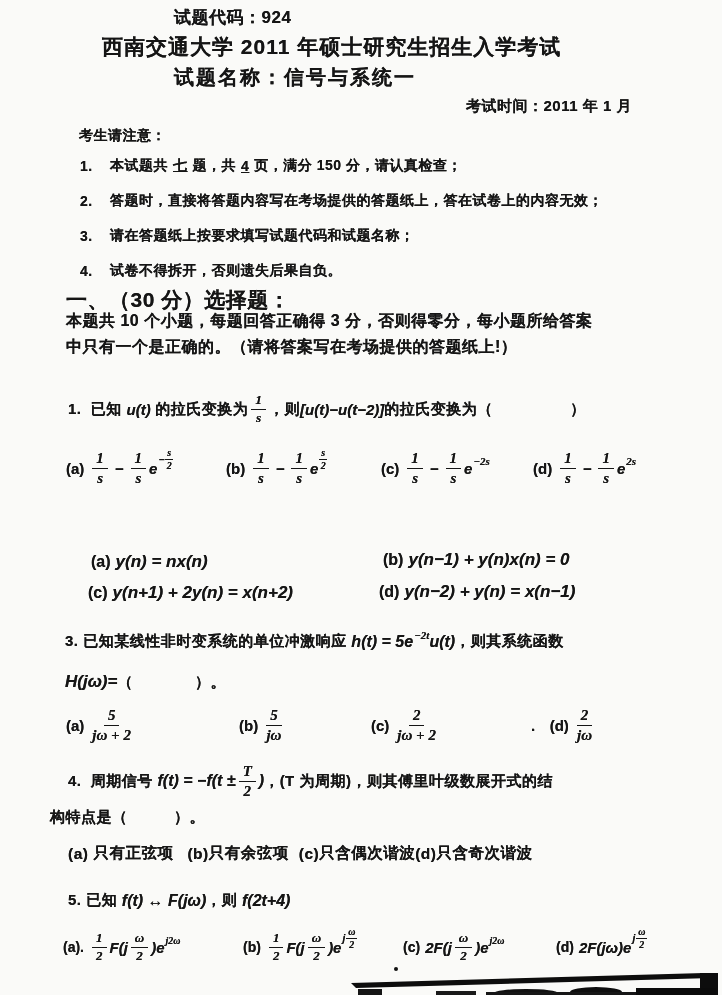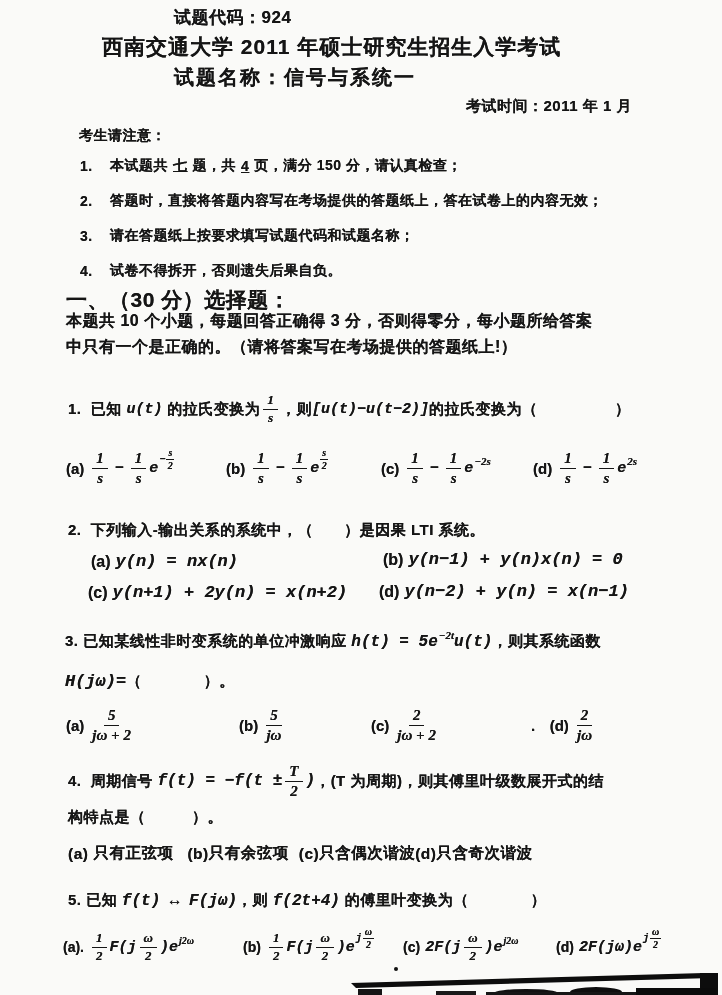--- a/index.html
+++ b/index.html
@@ -8,21 +8,21 @@
     background:#fafaf8;
     font-family:"Liberation Sans",sans-serif;
   }
   .page{
     position:relative;width:722px;height:995px;color:#151515;
     text-shadow:0 0 .6px rgba(20,20,20,.85);
     margin-left:6px;
   }
   .row{position:absolute;display:flex;align-items:center;white-space:pre;}
   .cn{font-weight:700;letter-spacing:.5px;}
-  .m{font-family:Liberation Mono, monospace;font-style:italic;font-weight:700;letter-spacing:0;}
+  .m{font-family:Liberation Sans, sans-serif;font-style:italic;font-weight:700;letter-spacing:0;}
   
   .frac{display:inline-flex;flex-direction:column;align-items:center;line-height:1.1;
         font-family:"Liberation Serif",serif;font-style:italic;font-weight:700;margin:0 3px;}
   .frac .fn{border-bottom:1.6px solid #151515;padding:0 4px 1px;}
   .frac .fd{padding-top:1px;}
   
   .sup{display:inline-block;transform:translateY(-7px);font-size:11px;margin-left:1px;
        font-family:"Liberation Serif",serif;font-style:italic;font-weight:700;}
   .supwrap{display:inline-flex;align-items:center;transform:translateY(-9px);margin-left:1px;}
   .xsign{font-size:10px;margin-right:1px;}
@@ -126,23 +126,20 @@
   </div>
   <div class="opt" style="top:440px;left:527px;height:56px;font-size:15px">
     <span class="lbl">(d)</span>
     <span class="frac"><span class="fn">1</span><span class="fd">s</span></span>
     <span class="m" style="margin:0 4px">−</span>
     <span class="frac"><span class="fn">1</span><span class="fd">s</span></span>
     <span class="m">e</span>
     <span class="sup">2s</span>
   </div>
 
-  <div class="row cn" style="top:521px;left:62px;font-size:15px">
-    <span>2.  下列输入-输出关系的系统中，（　　）是因果 LTI 系统。</span>
-  </div>
   <div class="opt" style="top:552px;left:85px;font-size:16px">
     <span class="lbl">(a)</span>
     <span class="m" style="font-size:17px">y(n) = nx(n)</span>
   </div>
   <div class="opt" style="top:550px;left:377px;font-size:16px">
     <span class="lbl">(b)</span>
     <span class="m" style="font-size:17px">y(n−1) + y(n)x(n) = 0</span>
   </div>
   <div class="opt" style="top:583px;left:82px;font-size:16px">
     <span class="lbl">(c)</span>
@@ -185,40 +182,39 @@
   <div class="row" style="top:755px;left:62px;height:52px;font-size:15px">
     <span class="cn">4.  周期信号 </span>
     <span class="m" style="font-size:16px">f(t) = −f(t ±</span>
     <span class="frac" style="font-size:15px">
       <span class="fn">T</span>
       <span class="fd">2</span>
     </span>
     <span class="m" style="font-size:16px">)</span>
     <span class="cn">，(T 为周期)，则其傅里叶级数展开式的结</span>
   </div>
-  <div class="row cn" style="top:808px;left:62px;font-size:15px">
+  <div class="row cn" style="top:808px;left:44px;font-size:15px">
     <span>构特点是（　　　）。</span>
   </div>
   <div class="row" style="top:843px;left:62px;font-size:15.5px">
     <span class="lbl cn">(a)</span>
     <span class="cn" style="margin-right:14px">只有正弦项</span>
     <span class="lbl cn" style="margin-right:0">(b)</span>
     <span class="cn" style="margin-right:10px">只有余弦项</span>
     <span class="lbl cn" style="margin-right:0">(c)</span>
     <span class="cn">只含偶次谐波</span>
     <span class="lbl cn" style="margin-right:0">(d)</span>
     <span class="cn">只含奇次谐波</span>
   </div>
 
   <div class="row" style="top:891px;left:62px;font-size:15px">
     <span class="cn">5. 已知 </span>
     <span class="m" style="font-size:16px">f(t) ↔ F(jω)</span>
     <span class="cn">，则 </span>
     <span class="m" style="font-size:16px">f(2t+4)</span>
-    <span class="cn"> 的傅里叶变换为（　　　　）</span>
   </div>
   <div class="opt" style="top:922px;left:57px;height:50px;font-size:14px">
     <span class="lbl">(a).</span>
     <span class="frac" style="font-size:13px"><span class="fn">1</span><span class="fd">2</span></span>
     <span class="m" style="font-size:15px">F(j</span>
     <span class="frac" style="font-size:13px"><span class="fn">ω</span><span class="fd">2</span></span>
     <span class="m" style="font-size:15px">)e</span>
     <span class="sup" style="font-size:10px">j2ω</span>
   </div>
   <div class="opt" style="top:922px;left:237px;height:50px;font-size:14px">

